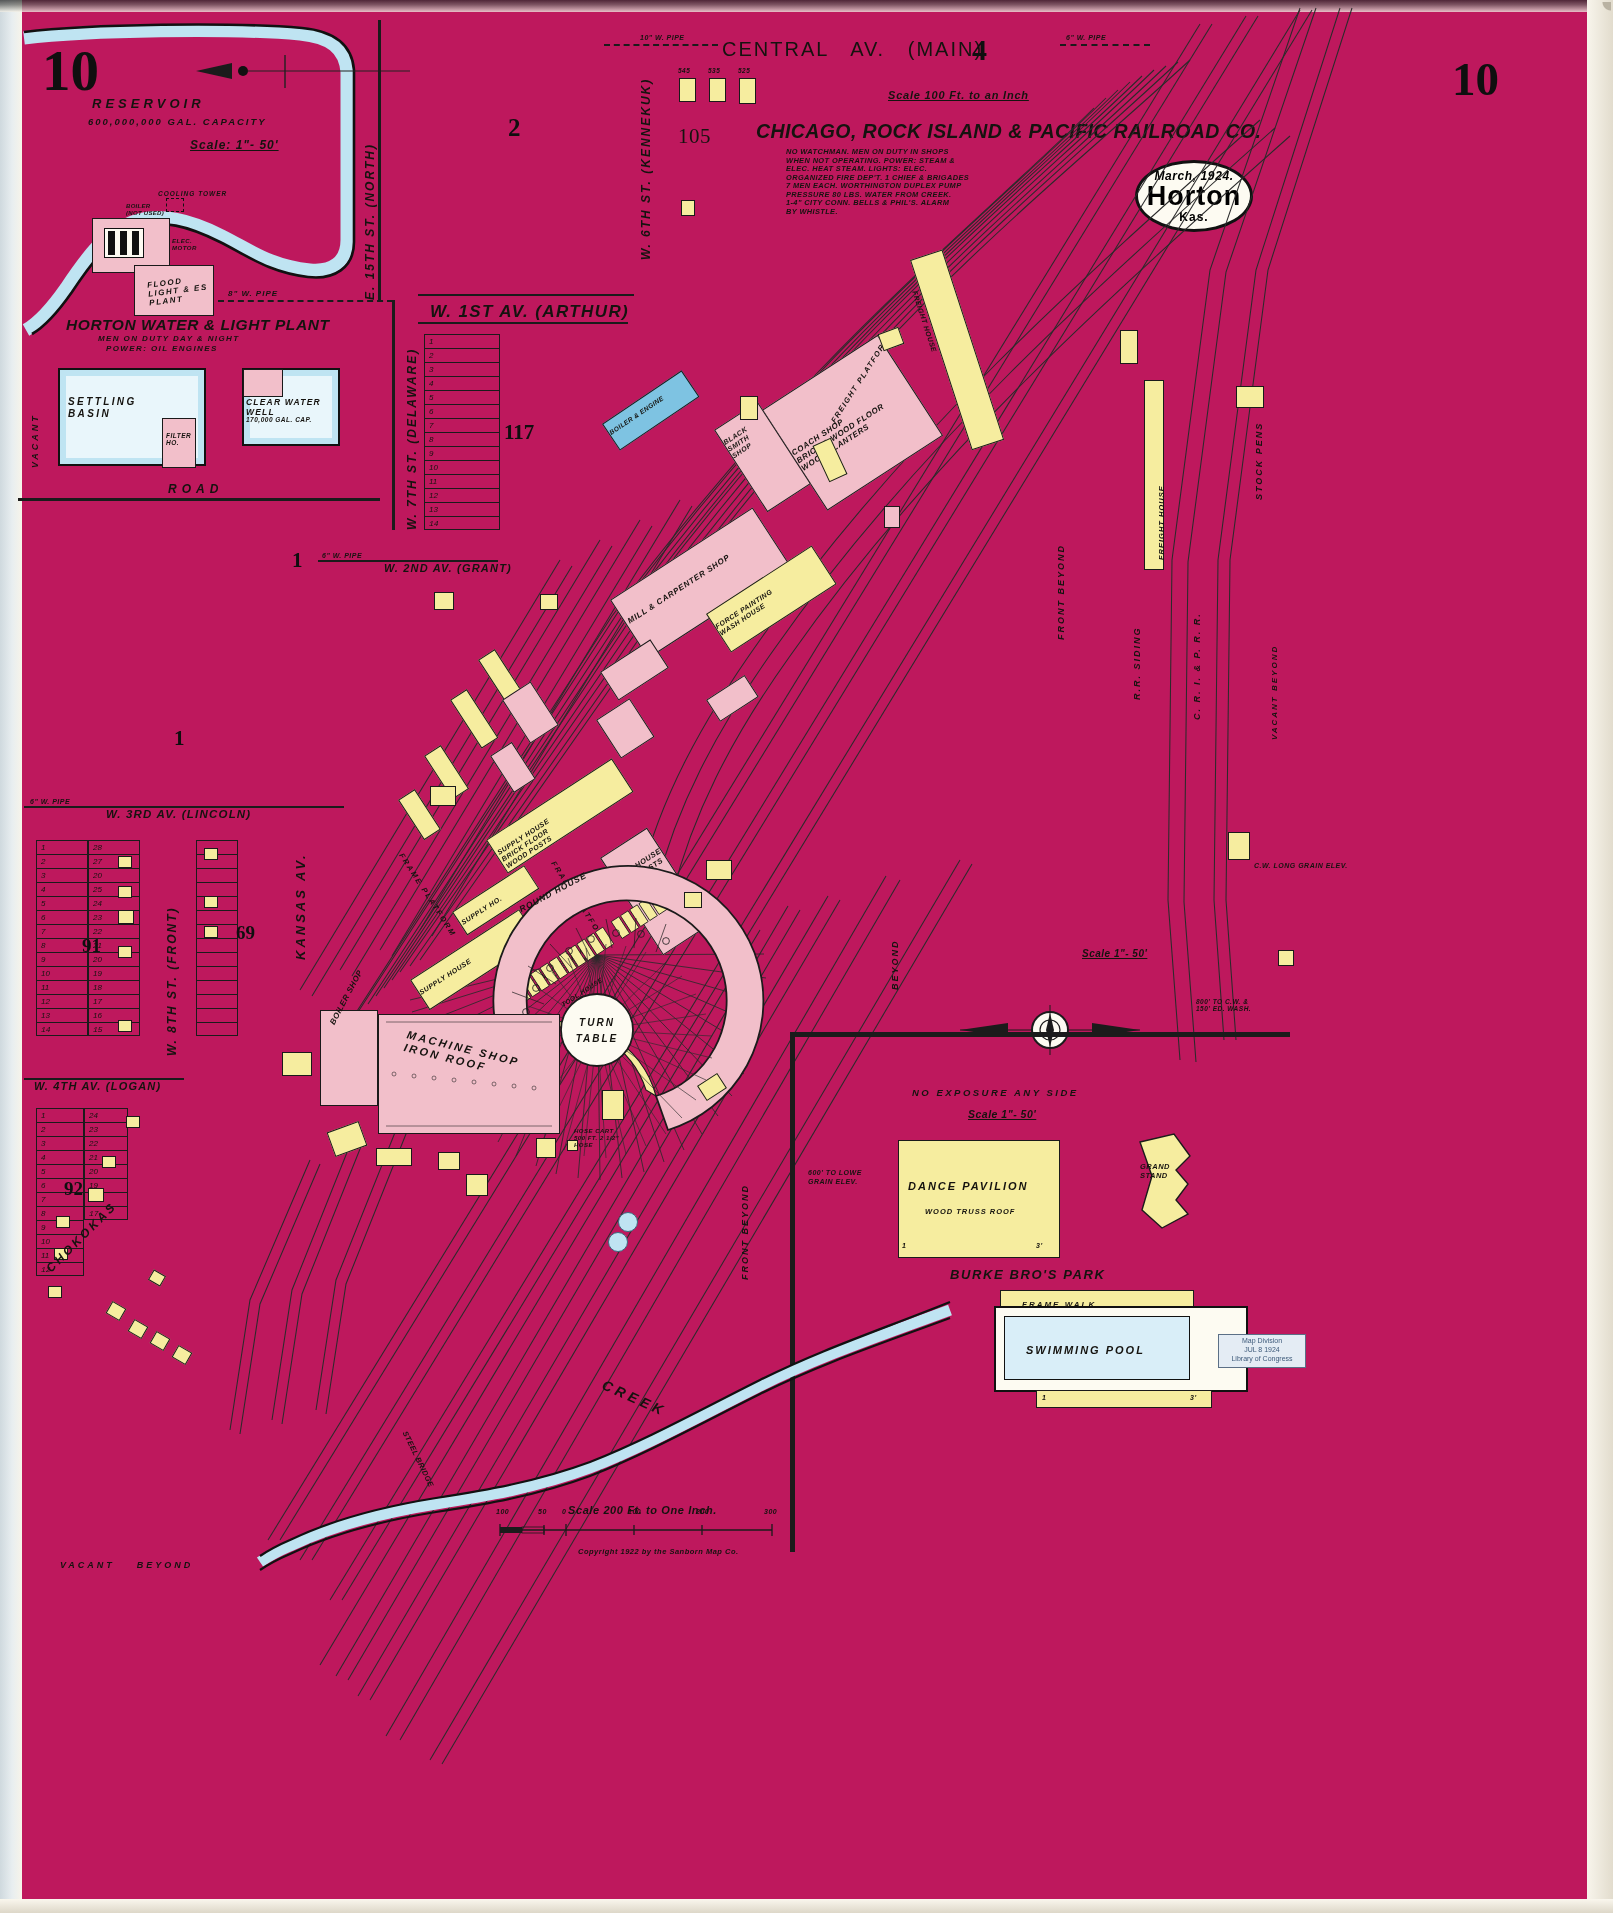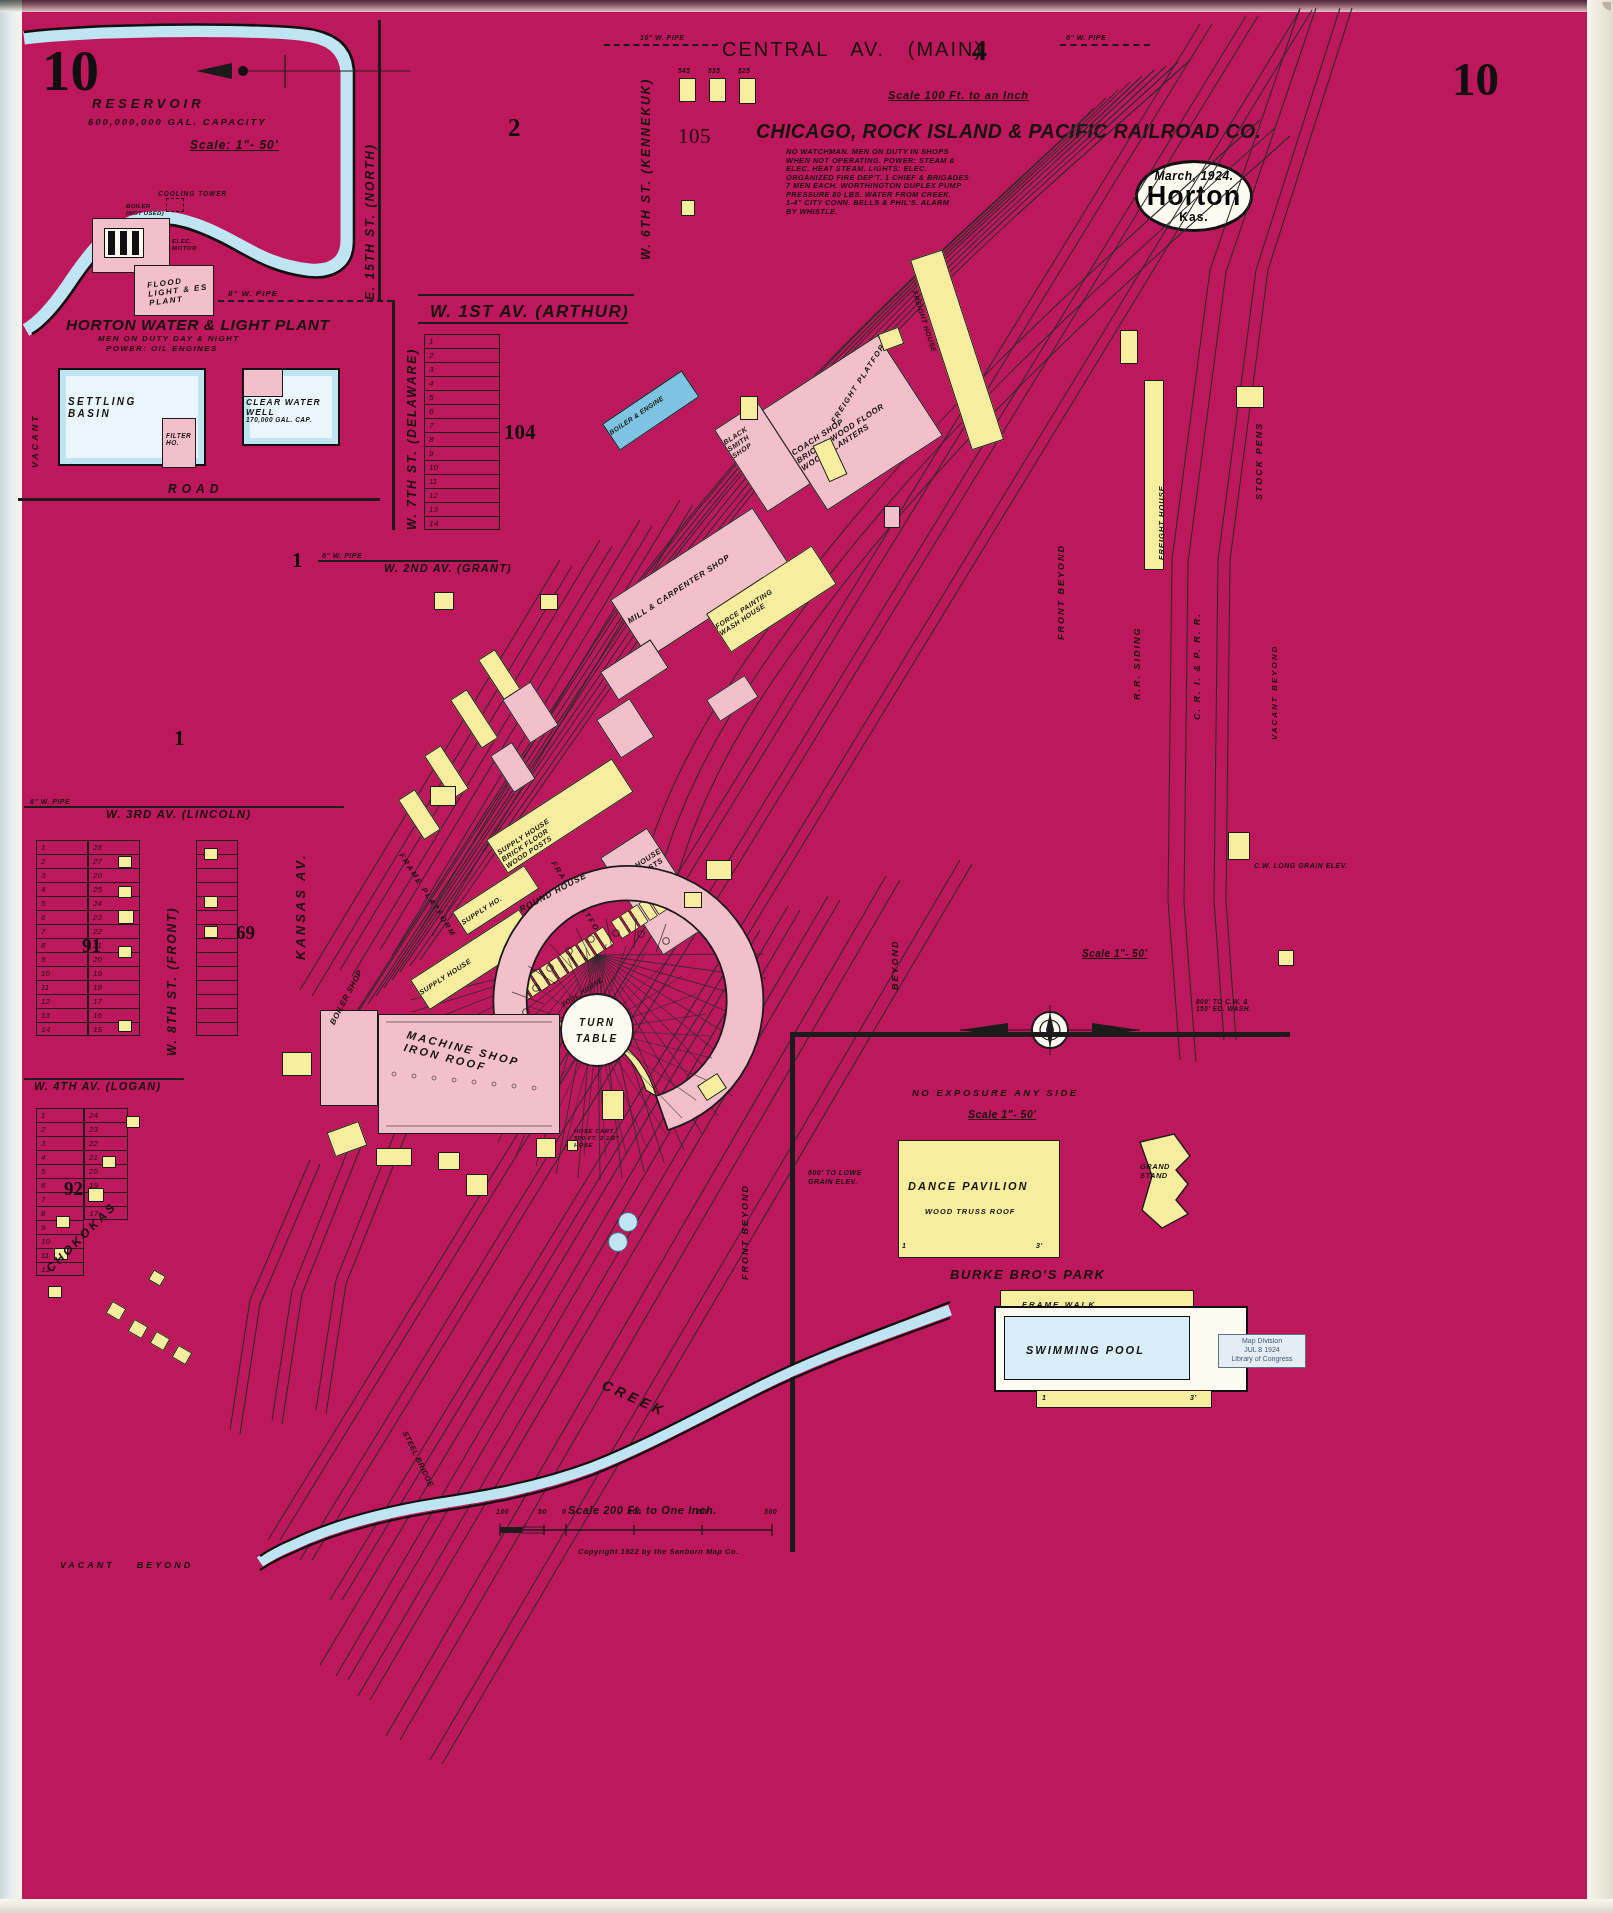--- a/index.html
+++ b/index.html
@@ -318,21 +318,21 @@
       <path d="M362 1144 L 302 1294 L 282 1424"></path>
       <path d="M400 1120 L 336 1280 L 316 1410"></path>
       <path d="M410 1124 L 346 1284 L 326 1414"></path>
     </g>
   </svg>
 
   <div class="line" style="left:418px; top:294px; width:216px; height:2px;"></div>
   <div class="mlabel hand caps" style="left:430px; top:302px; font-size:17px; letter-spacing:1.4px;">W. 1st Av. (Arthur)</div>
   <div class="line" style="left:418px; top:322px; width:210px; height:2px;"></div>
 
-  <div class="bignum" style="left:504px; top:420px; font-size:21px;">104</div>
+  <div class="bignum" style="left:504px; top:420px; font-size:21px;">117</div>
 
   <div class="lotstrip" style="left:424px; top:334px; width:76px; height:196px;">
     <div class="lotrow" style="height:14px;">1</div>
     <div class="lotrow" style="height:14px;">2</div>
     <div class="lotrow" style="height:14px;">3</div>
     <div class="lotrow" style="height:14px;">4</div>
     <div class="lotrow" style="height:14px;">5</div>
     <div class="lotrow" style="height:14px;">6</div>
     <div class="lotrow" style="height:14px;">7</div>
     <div class="lotrow" style="height:14px;">8</div>

